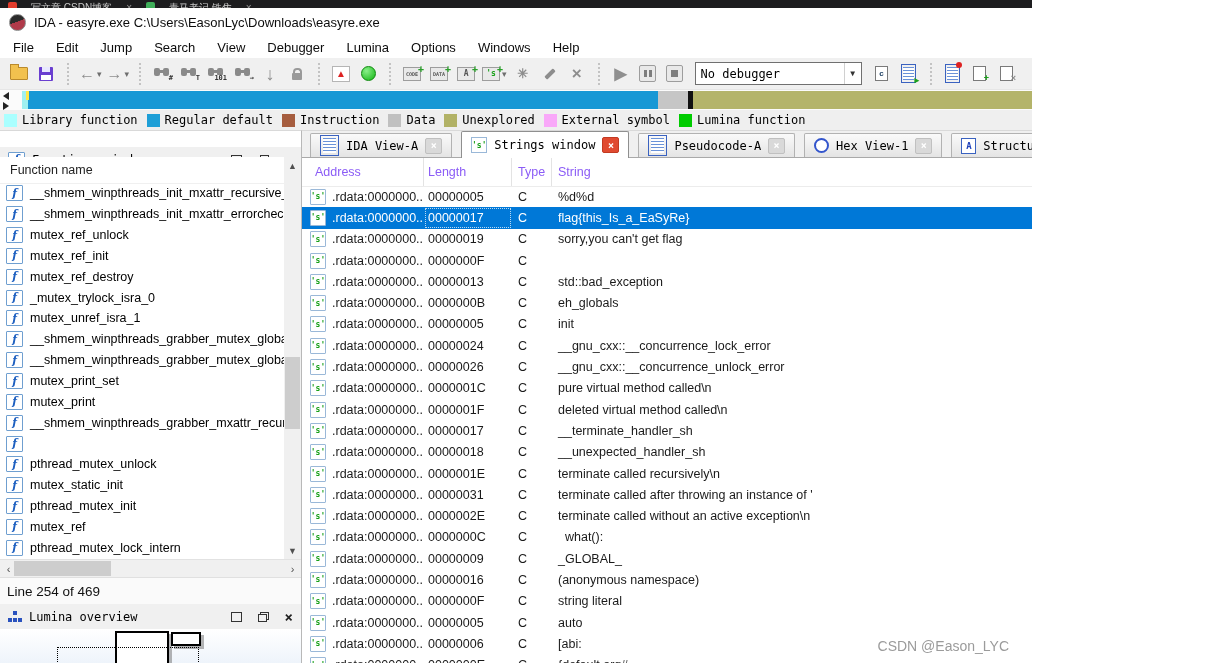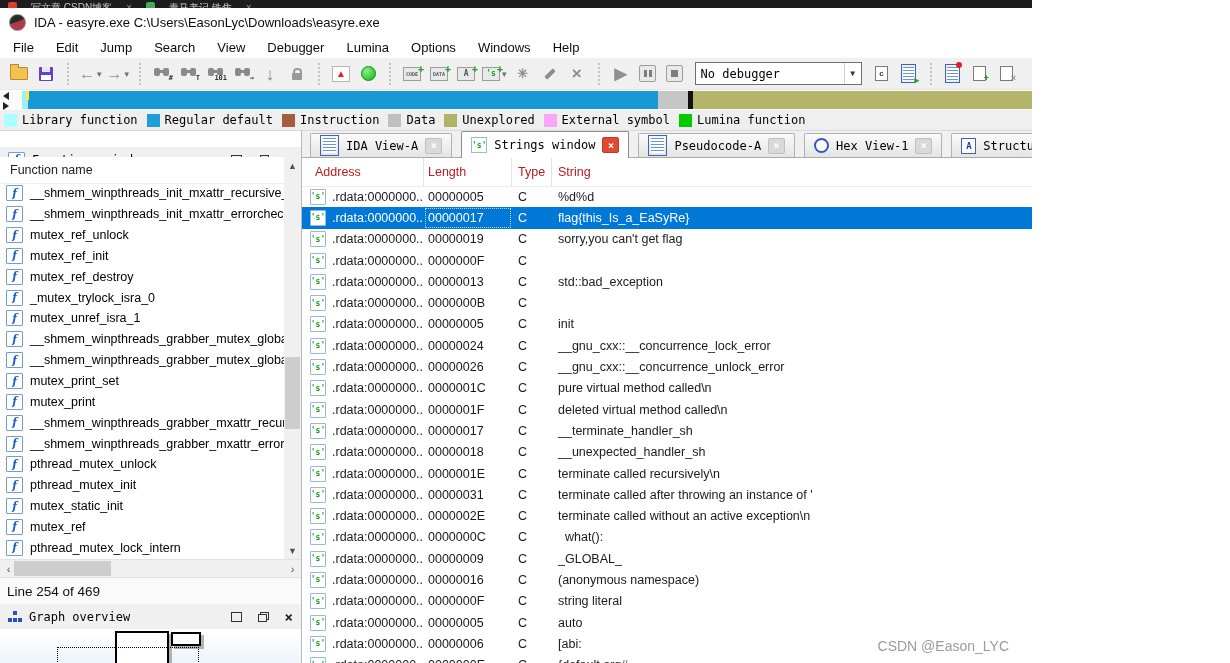--- a/index.html
+++ b/index.html
@@ -124,21 +124,21 @@
   .ic-strings{width:14px;height:14px;border:1px solid #9ab8d8;background:#fff;display:flex;align-items:center;justify-content:center}
   .ic-strings::before{content:"'s'";font:bold 8px "DejaVu Sans Mono",monospace;color:#18a018}
   .ic-hex{width:11px;height:11px;border:2px solid #3355cc;border-radius:50%;background:#fff}
   .ic-structures{width:13px;height:14px;border:1px solid #3a62c0;background:#fff;display:flex;align-items:center;justify-content:center}
   .ic-structures::before{content:"A";font:bold 9px "DejaVu Sans Mono",monospace;color:#2244bb}
   .ic-enums{width:13px;height:14px;border:1px solid #3a62c0;background:repeating-linear-gradient(#fff 0 2px,#6a92d8 2px 3px);background-clip:content-box;padding:2px 2px 2px 4px;background-color:#fff}
   .ic-imports{position:relative;width:13px;height:15px;background:repeating-linear-gradient(#fff 0 2px,#6a92d8 2px 3px);background-clip:content-box;padding:2px;border:1px solid #3a62c0;background-color:#fff}
   .ic-imports::after{content:"+";position:absolute;left:-4px;top:-5px;color:#1ca01c;font-weight:bold;font-size:10px}
 
   
-  .thead{position:absolute;left:0;top:27px;height:28px;display:flex;align-items:flex-start;font-size:12.5px;color:#b91c1c;background:#fff;border-bottom:1px solid #ececec}
+  .thead{position:absolute;left:0;top:27px;height:28px;display:flex;align-items:flex-start;font-size:12.5px;color:#8b5cf6;background:#fff;border-bottom:1px solid #ececec}
   .th{height:100%;display:flex;align-items:center;border-right:1px solid #e3e3e3;box-sizing:border-box}
   .c-addr{width:122px;padding-left:13px}
   .c-len{width:88px;padding-left:4px}
   .c-type{width:40px;padding-left:6px}
   .c-str{width:620px;padding-left:6px}
   .tbody{position:absolute;left:0;top:55px;bottom:0;width:930px;overflow:hidden}
   .srow{height:21.3px;display:flex;align-items:center;font-size:12.5px;color:#1a1a1a;width:870px}
   .srow.selected{background:#0078d7;color:#fff}
   .cell{height:100%;display:flex;align-items:center;box-sizing:border-box;overflow:hidden;white-space:pre}
   .cell.addr{width:122px;gap:6px;padding-left:8px}
@@ -431,36 +431,35 @@
           <span>mutex_print</span>
         </div>
 
         <div class="frow">
           <span class="f-ico"></span>
           <span>__shmem_winpthreads_grabber_mxattr_recur</span>
         </div>
 
         <div class="frow">
           <span class="f-ico"></span>
-          <span>__shmem_winpthreads_grabber_mxattr_error</span>
         </div>
 
         <div class="frow">
           <span class="f-ico"></span>
           <span>pthread_mutex_unlock</span>
         </div>
 
         <div class="frow">
           <span class="f-ico"></span>
+          <span>mutex_static_init</span>
+        </div>
+
+        <div class="frow">
+          <span class="f-ico"></span>
           <span>pthread_mutex_init</span>
-        </div>
-
-        <div class="frow">
-          <span class="f-ico"></span>
-          <span>mutex_static_init</span>
         </div>
 
         <div class="frow">
           <span class="f-ico"></span>
           <span>mutex_ref</span>
         </div>
 
         <div class="frow">
           <span class="f-ico"></span>
           <span>pthread_mutex_lock_intern</span>
@@ -472,21 +471,21 @@
       <span class="down">▼</span>
     </div>
     <div class="hscroll">
       <span class="left">‹</span>
       <span class="hthumb"></span>
       <span class="right">›</span>
     </div>
     <div class="fstatus">Line 254 of 469</div>
     <div class="wtitle gtitle">
       <span class="ico-graph"></span>
-      <span>Graph overview</span>
+      <span>Lumina overview</span>
       <span class="wbtns">
         <span class="ico-max"></span>
         <span class="ico-restore"></span>
         <span class="ico-close">×</span>
       </span>
     </div>
     <div class="gcontent">
       <span class="gbox" style="left:115px;top:2px;width:50px;height:40px"></span>
       <span class="gbox" style="left:171px;top:3px;width:26px;height:10px"></span>
       <span class="gdotted" style="left:57px;top:18px;width:140px;height:30px"></span>
@@ -594,20 +593,21 @@
           <span class="cell str">std::bad_exception</span>
         </div>
 
         <div class="srow">
           <span class="cell addr">
             <span class="s-ico"></span>
             <span>.rdata:0000000...</span>
           </span>
           <span class="cell len">0000000B</span>
           <span class="cell typ">C</span>
+          <span class="cell str">eh_globals</span>
         </div>
 
         <div class="srow">
           <span class="cell addr">
             <span class="s-ico"></span>
             <span>.rdata:0000000...</span>
           </span>
           <span class="cell len">00000005</span>
           <span class="cell typ">C</span>
           <span class="cell str">init</span>

